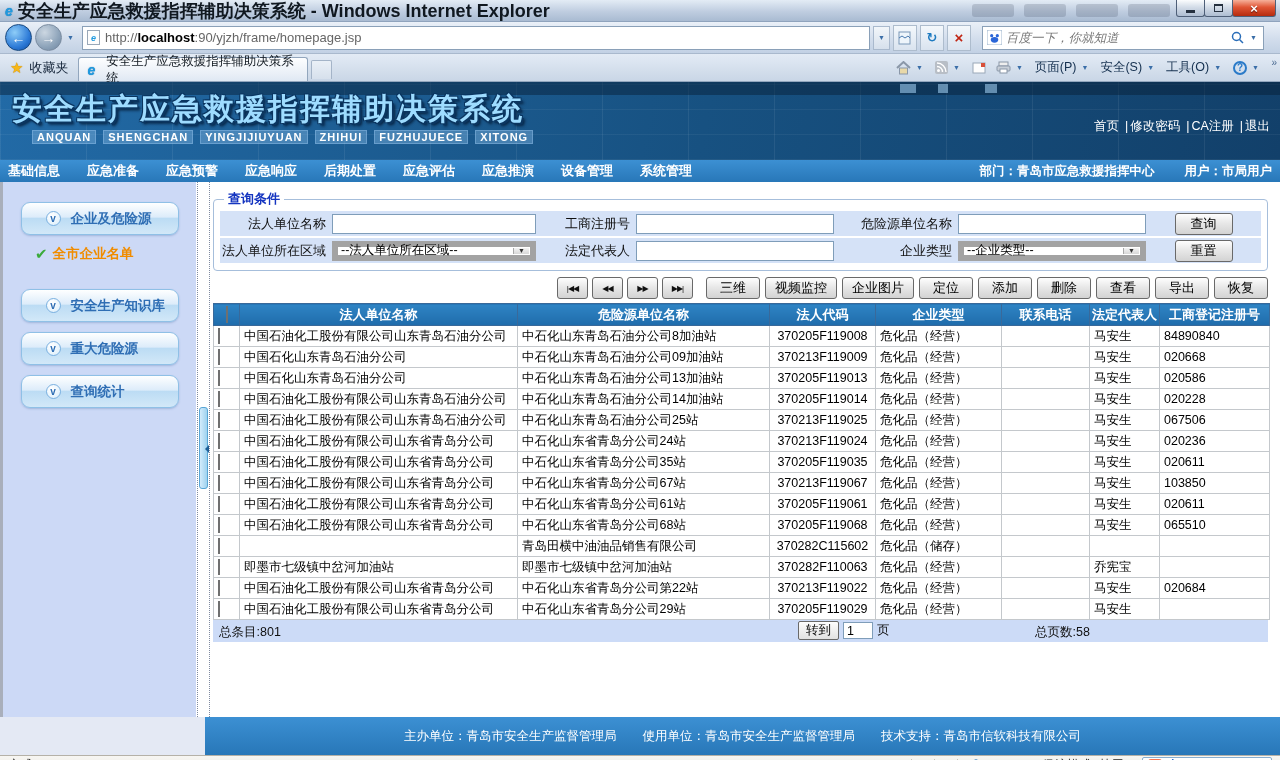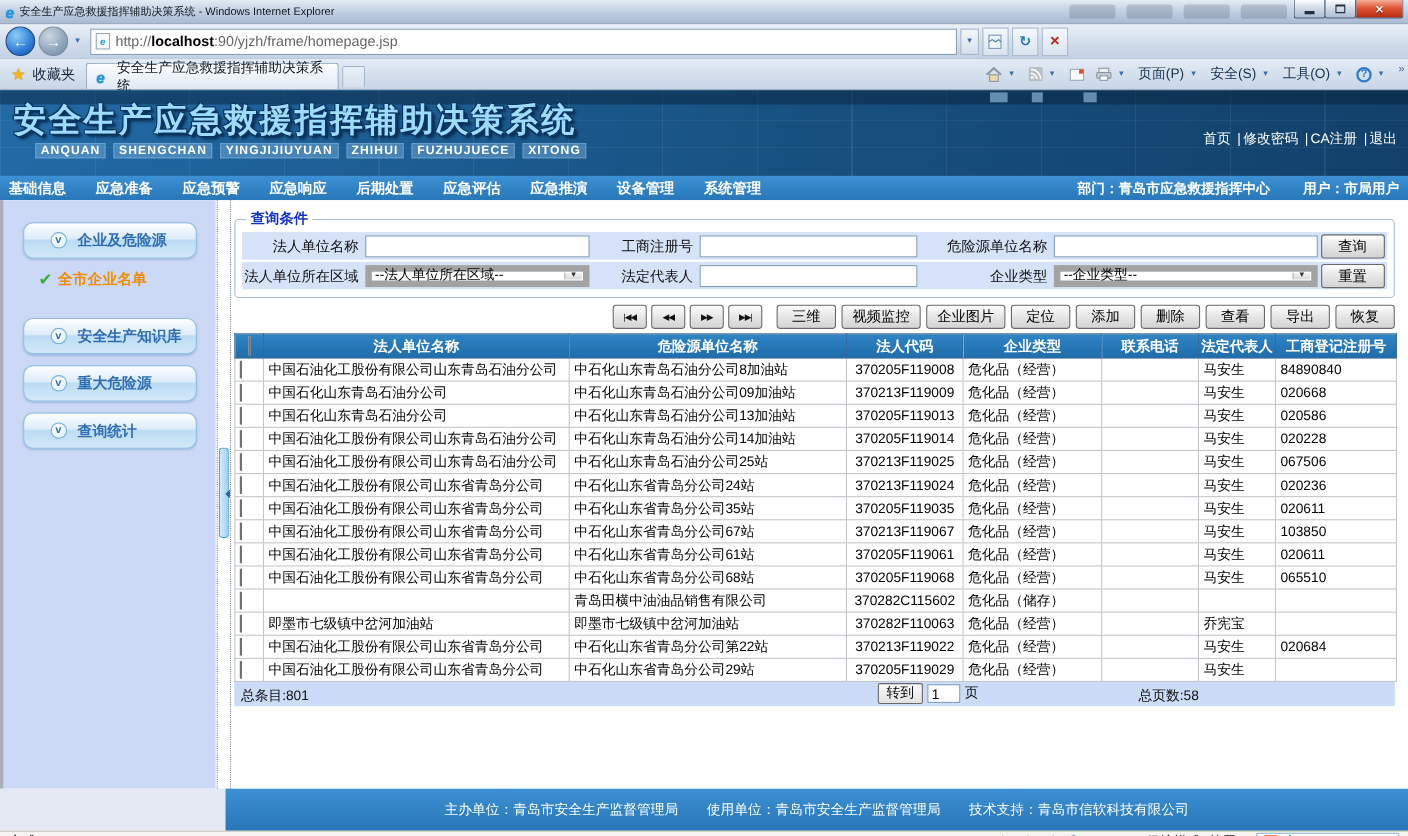--- a/index.html
+++ b/index.html
@@ -4,21 +4,21 @@
 <style>
   * { margin:0; padding:0; box-sizing:border-box; }
   html,body { width:1280px; height:760px; overflow:hidden;
     font-family:"Liberation Sans","DejaVu Sans",sans-serif; background:#fff; }
 
   
   .titlebar { height:22px; background:linear-gradient(#e3ecf5,#bfcde0 55%,#a9bbd2);
     border-bottom:1px solid #8fa3bd; display:flex; align-items:center; padding-left:5px; position:relative; }
   .ie-e { color:#1f9ae0; font-weight:bold; font-style:italic; font-size:14px; margin-right:5px;
     text-shadow:0 0 1px #0a6aa8; }
-  .wtitle { font-size:10px; color:#101820; }
+  .wtitle { font-size:18px; color:#101820;font-weight:bold; }
   .ghosts { position:absolute; right:110px; top:4px; display:flex; gap:10px; }
   .ghost { width:42px; height:13px; border-radius:3px; background:rgba(40,50,70,.18); }
   .winctl { position:absolute; right:4px; top:0; display:flex; }
   .wbtn { width:29px; height:17px; border:1px solid #4e5f78; border-top:none; margin-left:-1px;
     background:linear-gradient(#fbfdfe,#d3dce8 45%,#aebdd2); border-radius:0 0 3px 3px;
     display:flex; align-items:center; justify-content:center; }
   .wbtn.close { width:44px; background:linear-gradient(#f6b09a,#e05535 45%,#b52b0e); }
   .ic-min { width:9px; height:3px; background:#25303f; margin-top:7px; }
   .ic-max { width:9px; height:8px; border:1px solid #25303f; border-top-width:2px; }
   .ic-close { color:#fff; font-weight:bold; font-size:13px; line-height:13px; text-shadow:0 1px 1px #5a1000; }
@@ -116,21 +116,21 @@
   .content { flex:1; padding:8px 12px 0 3px; min-width:0; }
 
   
   fieldset.query { border:1px solid #a6bedb; border-radius:4px; padding:3px 6px 5px; margin-bottom:6px; }
   fieldset.query legend { color:#1535c0; font-size:13px; font-weight:bold; padding:0 4px; margin-left:4px; }
   .qrow { display:flex; height:25px; margin-bottom:2px; background:#d5e2f7; align-items:center; }
   .qlabel { font-size:13px; color:#101010; text-align:right; padding-right:6px; flex:none; }
   .w1 { width:112px; } .w2 { width:100px; } .w3 { width:124px; }
   .qinput { height:20px; border:1px solid #7f9db9; background:#fff; font-size:12.5px; padding:0 3px;
     font-family:"Liberation Sans",sans-serif; flex:none; }
-  .i1 { width:204px; } .i2 { width:198px; } .i3 { width:240px; }
+  .i1 { width:204px; } .i2 { width:198px; } .i3 { width:188px; }
   .fselect { position:relative; height:20px; background:#fff; border:6px solid #a3a3a3; flex:none;
     font-size:12.5px; display:flex; align-items:center; padding:0 20px 0 3px; cursor:pointer; }
   .fselect .arr { position:absolute; right:1px; top:1px; bottom:1px; width:16px;
     background:linear-gradient(#f4f4f4,#d8d8d8); border-left:1px solid #aaa; display:flex;
     align-items:center; justify-content:center; font-size:7px; color:#333; }
   .qbtncell { flex:1; display:flex; justify-content:center; }
   .btn { height:22px; padding:0 15px; font-size:13px; color:#000; cursor:pointer;
     background:linear-gradient(#fefefe,#e8e8e8 45%,#d3d3d3); border:1px solid #696969; border-radius:3px; }
 
   
@@ -217,20 +217,34 @@
       <span class="tinyv">▼</span>
     </span>
   <span class="smallbtn">
     <svg width="13" height="14">
         <rect x="1" y="1" width="11" height="12" fill="#eef5fb" stroke="#7a98b8"></rect>
         <path d="M1 7 l3 -2 3 2 3 -2 2 2" stroke="#4a7ab0" fill="none"></path>
       </svg>
   </span>
   <span class="smallbtn refresh">↻</span>
   <span class="smallbtn stop">×</span>
+  <span class="searchbox">
+    <svg class="baiduico" viewBox="0 0 16 16">
+      <rect x="0" y="0" width="16" height="16" rx="2" fill="#fff" stroke="#9ab2cc"></rect>
+      <circle cx="5" cy="6" r="1.7" fill="#2a66d8"></circle>
+        <circle cx="11" cy="6" r="1.7" fill="#2a66d8"></circle>
+      <ellipse cx="8" cy="10.5" rx="4" ry="3" fill="#2a66d8"></ellipse>
+    </svg>
+    <input placeholder="百度一下，你就知道" style="">
+    <svg width="13" height="13">
+        <circle cx="5.5" cy="5.5" r="4" fill="none" stroke="#2a6db8" stroke-width="1.5"></circle>
+        <line x1="8.5" y1="8.5" x2="12" y2="12" stroke="#2a6db8" stroke-width="1.5"></line>
+      </svg>
+    <span class="tinyv">▼</span>
+  </span>
 </div>
 
 <div class="favbar">
   <span class="favbtn">
     <span class="star">★</span>
     <span>收藏夹</span>
   </span>
   <span class="tab">
     <span class="ie-e">e</span>
     <span>安全生产应急救援指挥辅助决策系统</span>

